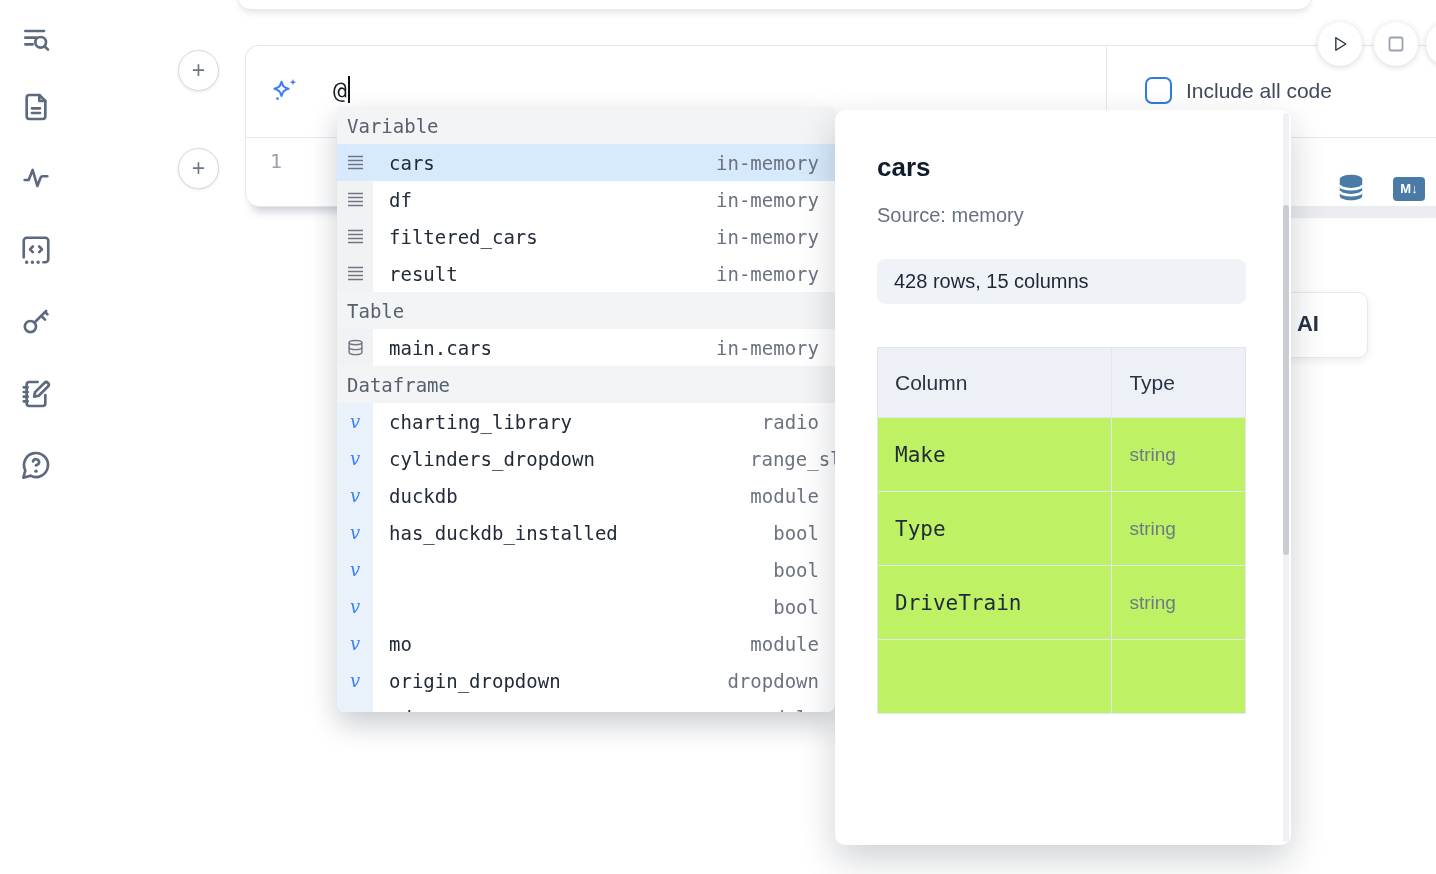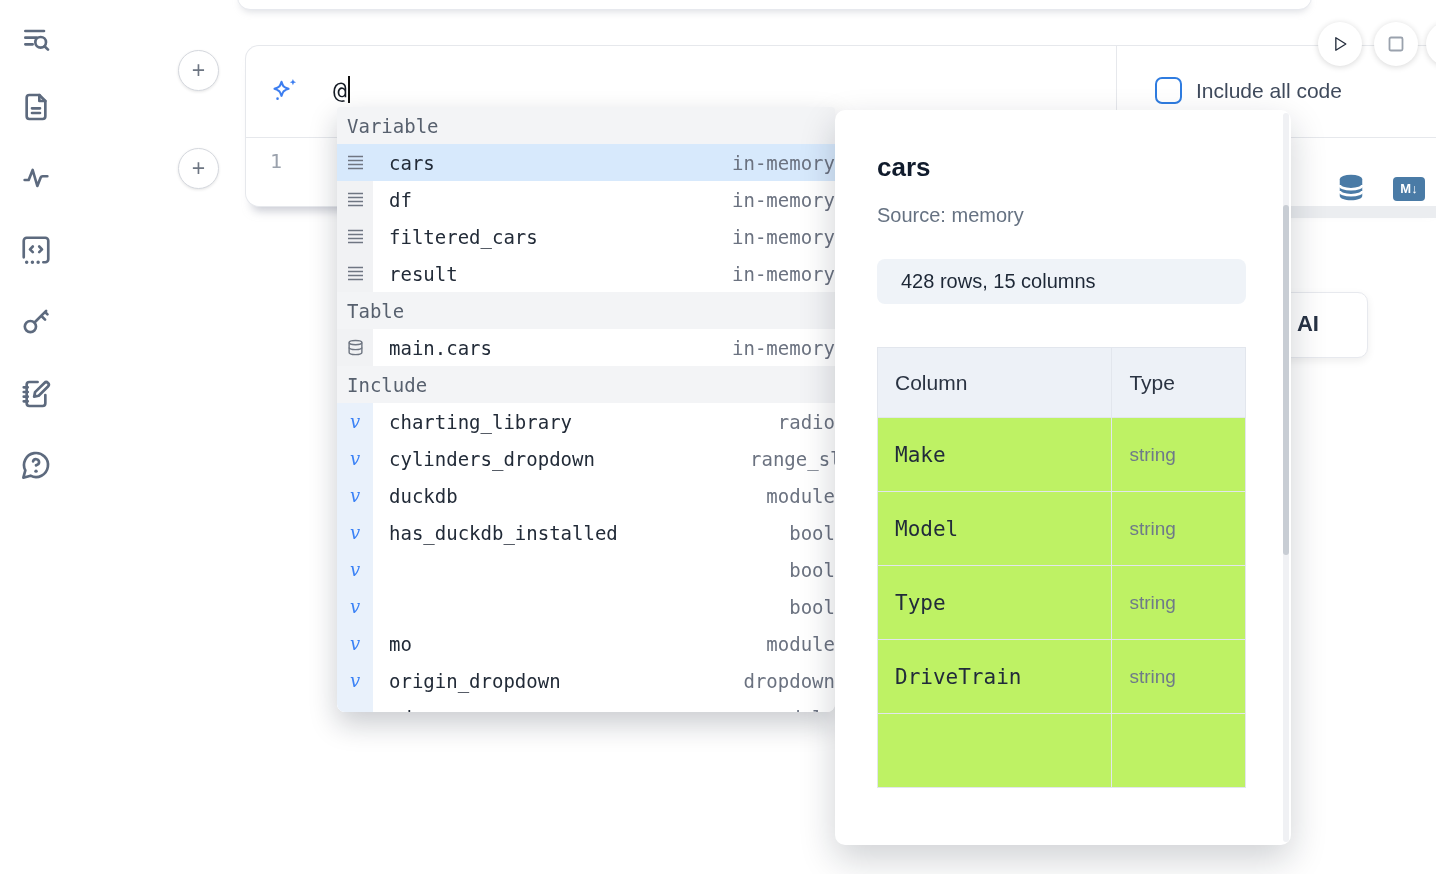--- a/index.html
+++ b/index.html
@@ -25,21 +25,21 @@
 
   
   .cell { position:absolute; left:245px; top:45px; width:1191px; height:162px; background:#fff;
           border:1px solid #e6e8ec; border-right:none; border-radius:14px 0 0 14px;
           box-shadow:0 11px 10px -7px rgba(158,163,176,.55); z-index:1; }
   .ai-row { position:relative; height:92px; border-bottom:1px solid #e6e8ec; }
   .sparkle { position:absolute; left:25px; top:30px; }
   .ai-text { position:absolute; left:87px; top:30px; font-family:"DejaVu Sans Mono", monospace;
              font-size:23px; color:#141a24; }
   .caret { display:inline-block; width:2px; height:27px; background:#111; vertical-align:-5px; margin-left:1px; }
-  .ai-right { position:absolute; right:4px; top:0; width:316px; height:92px; border-left:1px solid #e6e8ec; }
+  .ai-right { position:absolute; right:14px; top:0; width:316px; height:92px; border-left:1px solid #e6e8ec; }
   .checkbox { position:absolute; left:38px; top:31px; width:27px; height:27px; border:2.5px solid #2f7ce0;
               border-radius:7px; background:#fff; cursor:pointer; }
   .cb-label { position:absolute; left:79px; top:33px; font-size:21px; color:#3f4a5c; white-space:nowrap; }
   .line-no { position:absolute; left:24px; top:103px; font-family:"DejaVu Sans Mono", monospace;
              font-size:20px; color:#9aa1ac; }
   .db-big { position:absolute; left:1090px; top:125px; cursor:pointer; }
   .md-badge { position:absolute; left:1147px; top:131px; width:32px; height:24px; background:#4a7ba6;
               border-radius:4px; color:#fff; font-size:13px; font-weight:bold; text-align:center;
               line-height:24px; letter-spacing:0; cursor:pointer; }
 
@@ -60,30 +60,30 @@
   .dd-row { height:37px; display:flex; align-items:center; }
   .dd-header { background:#f3f4f6; color:#57606e; padding-left:10px; }
   .dd-item { background:#fff; cursor:pointer; }
   .dd-item.sel { background:#d7e9fc; }
   .dd-gutter { width:36px; height:100%; background:#f1f2f4; display:flex; align-items:center;
                justify-content:center; flex:none; }
   .dd-item.sel .dd-gutter { background:transparent; }
   .dd-gutter.var { background:#e9f1fb; }
   .v-glyph { font-family:"DejaVu Serif", serif; font-style:italic; font-size:18px; color:#3b82f6; }
   .dd-name { margin-left:16px; color:#222b38; white-space:nowrap; }
-  .dd-type { margin-left:auto; color:#6b7280; white-space:nowrap; }
+  .dd-type { margin-left:auto; margin-right:16px; color:#6b7280; white-space:nowrap; }
   .dd-type.clip { margin-right:-18px; }
 
   
   .preview { position:absolute; left:835px; top:110px; width:456px; height:735px; background:#fff;
              border-radius:10px; box-shadow:0 14px 36px rgba(15,23,42,.20); z-index:4; }
   .pv-title { position:absolute; left:42px; top:42px; font-size:26px; font-weight:bold; color:#101b2c; }
   .pv-source { position:absolute; left:42px; top:94px; font-size:20px; color:#667282; }
   .pv-badge { position:absolute; left:42px; top:149px; width:369px; height:45px; background:#eff3f8;
-              border-radius:8px; font-size:20px; color:#1d2736; line-height:45px; padding-left:24px; }
+              border-radius:8px; font-size:20px; color:#1d2736; line-height:45px; padding-left:17px; }
   .pv-tablewrap { position:absolute; left:42px; top:237px; width:371px; height:463px; overflow:hidden; }
   table.pv { border-collapse:collapse; width:369px;padding-left:40px; }
   table.pv th, table.pv td { border:1px solid #e2e6ed; text-align:left; padding-left:17px; }
   table.pv th { height:70px; background:#edf1f7; font-size:21px; font-weight:normal; color:#2a3342; }
   table.pv td { height:74px; background:#bef264; }
   td.cname { width:235px; font-family:"DejaVu Sans Mono", monospace; font-size:21px; color:#212b3a; }
   td.ctype { width:134px; font-size:19px; color:#6e7a89; }
   .pv-track { position:absolute; right:2px; top:3px; bottom:3px; width:6px; background:#f0f1f4; border-radius:3px; }
   .pv-thumb { position:absolute; right:2px; top:95px; width:6px; height:350px; background:#c8cdd4;
               border-radius:3px; cursor:pointer; }
@@ -230,21 +230,21 @@
       <svg width="17" height="17" viewBox="0 0 24 24" fill="none" stroke="#6f7682" stroke-width="2">
         <ellipse cx="12" cy="5" rx="9" ry="3"></ellipse>
           <path d="M3 5v14c0 1.7 4 3 9 3s9-1.3 9-3V5"></path>
           <path d="M3 12c0 1.7 4 3 9 3s9-1.3 9-3"></path>
       </svg>
     </span>
     <span class="dd-name">main.cars</span>
     <span class="dd-type">in-memory</span>
   </div>
 
-  <div class="dd-row dd-header">Include</div>
+  <div class="dd-row dd-header">Dataframe</div>
 
   <div class="dd-row dd-item">
     <span class="dd-gutter var">
         <span class="v-glyph">v</span>
       </span>
     <span class="dd-name">charting_library</span>
     <span class="dd-type">radio</span>
   </div>
   <div class="dd-row dd-item">
     <span class="dd-gutter var">
@@ -311,24 +311,20 @@
       <tbody>
           <tr>
         <th style="width:235px">Column</th>
         <th style="width:134px">Type</th>
       </tr>
       <tr>
         <td class="cname">Make</td>
         <td class="ctype">string</td>
       </tr>
       <tr>
-        <td class="cname">Model</td>
-        <td class="ctype">string</td>
-      </tr>
-      <tr>
         <td class="cname">Type</td>
         <td class="ctype">string</td>
       </tr>
       <tr>
         <td class="cname">DriveTrain</td>
         <td class="ctype">string</td>
       </tr>
       <tr>
         <td class="cname"></td>
             <td class="ctype"></td>

